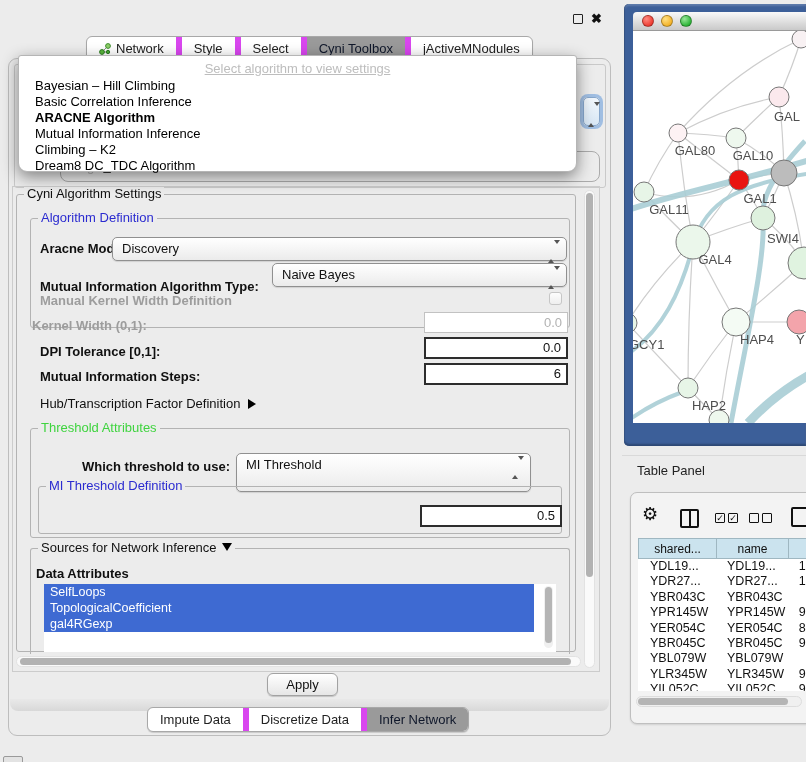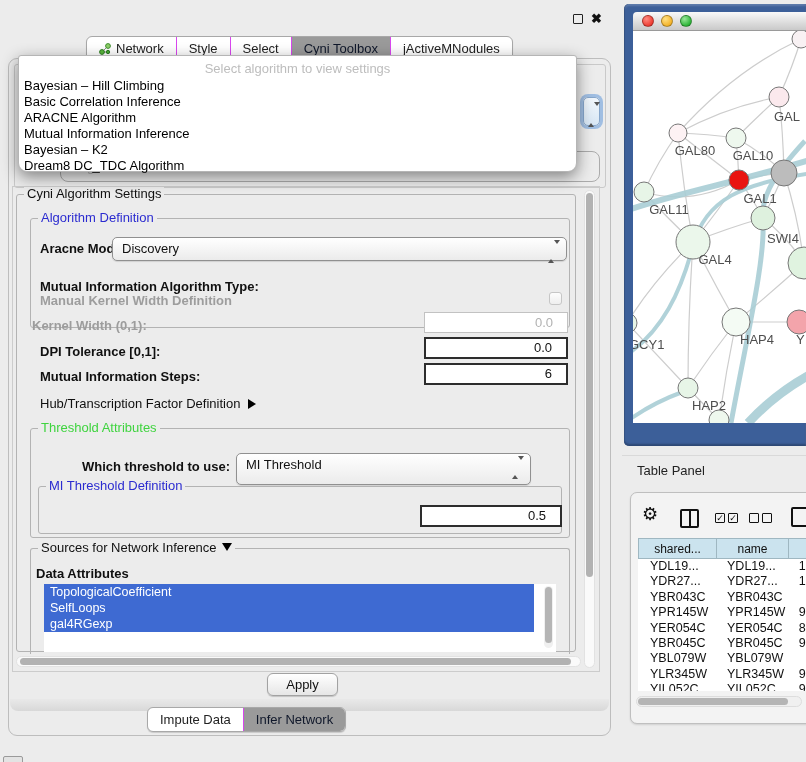--- a/index.html
+++ b/index.html
@@ -12,21 +12,21 @@
     background:linear-gradient(#fafafa,#d2d2d2);
     border-top:1px solid #d8d8d8;border-bottom:1px solid #9f9f9f;box-sizing:border-box;}
   .titlebar .t{position:absolute;left:8px;top:0;line-height:22px;font-size:13px;color:#222;}
   .float-btn{left:573px;top:14px;width:8px;height:8px;border:1.5px solid #222;border-radius:1px;}
   .close-btn{left:591px;top:10px;font-size:13px;font-weight:bold;color:#111;line-height:18px;}
 
   
   .tabgroup{display:flex;height:23px;border:1px solid #a8a8a8;border-radius:6px;overflow:hidden;
     background:#fff;box-shadow:0 1px 1px rgba(0,0,0,.15);}
   .tabgroup .tab{display:flex;align-items:center;gap:5px;padding:0 12px;font-size:13px;color:#222;
-    border-right:1px solid #d946ef;line-height:23px;white-space:nowrap;}
+    border-right:6px solid #d946ef;line-height:23px;white-space:nowrap;}
   .tabgroup .tab:last-child{border-right:none;}
   .tabgroup .tab.sel{background:#9a9a9a;color:#0f172a;}
   #top-tabs{left:86px;top:36px;}
   #bottom-tabs{left:147px;top:707px;}
 
   
   .content-panel{left:8px;top:58px;width:603px;height:678px;border:1px solid #bdbdbd;
     border-radius:9px;background:#ececec;box-sizing:border-box;}
   .inner-bottom{left:10px;top:699px;width:599px;height:12px;
     background:linear-gradient(#e9e9e9,#d8d8d8);border-radius:0 0 8px 8px;}
@@ -35,23 +35,23 @@
   .ghost-combo{left:60px;top:151px;width:540px;height:31px;border:1px solid #ababab;border-radius:8px;
     background:#ececec;color:#b6b6b6;font-size:13px;line-height:29px;padding-left:26px;box-sizing:border-box;}
   .focus-combo{left:583px;top:97px;width:17px;height:29px;border:1px solid #87a7cc;border-radius:5px;
     background:linear-gradient(#f2f7fc,#d8e7f5);box-shadow:0 0 0 3px rgba(110,160,220,.6);box-sizing:border-box;}
   .focus-combo .arrs{position:absolute;left:4px;top:8px;}
 
   
   .popup{left:18px;top:55px;width:559px;height:117px;background:#fff;border:1px solid #b5b5b5;
     border-radius:3px 3px 9px 9px;box-shadow:0 5px 16px rgba(0,0,0,.45);z-index:5;
     padding-top:3px;box-sizing:border-box;}
-  .popup .ph{text-align:center;color:#bdbdbd;font-size:13px;height:19px;line-height:19px;}
-  .popup .it{font-size:13px;height:16px;line-height:16px;padding-left:5px;color:#000;white-space:nowrap;}
-  .popup .it.sel{font-weight:normal;}
+  .popup .ph{text-align:center;color:#bdbdbd;font-size:13px;height:19px;line-height:19px;text-decoration:underline;}
+  .popup .it{font-size:13px;height:16px;line-height:16px;padding-left:16px;color:#000;white-space:nowrap;}
+  .popup .it.sel{font-weight:bold;}
 
   
   .viewport-border{left:12px;top:186px;width:588px;height:486px;border:1px solid #cccccc;box-sizing:border-box;}
   .gbox{border:1px solid #b3b3b3;border-radius:3px;box-sizing:border-box;}
   .gtitle{position:absolute;font-size:13px;background:#ececec;padding:0 3px;line-height:14px;white-space:nowrap;}
   .blue{color:#2b2bd0;} .green{color:#3fd43f;}
   .lbl{position:absolute;font-size:13px;font-weight:bold;color:#101010;white-space:nowrap;line-height:16px;}
   .lbl.dis{color:#9d9d9d;}
   .lbl.reg{font-weight:normal;}
 
@@ -59,21 +59,21 @@
     background:linear-gradient(#ffffff,#ebebeb);font-size:13px;box-sizing:border-box;
     box-shadow:0 1px 1px rgba(0,0,0,.12);}
   .combo .val{position:absolute;left:9px;top:0;line-height:22px;color:#111;white-space:nowrap;}
   .combo .arrs{position:absolute;right:6px;top:6px;}
   .arrs .arr-up{width:0;height:0;border-left:3.5px solid transparent;border-right:3.5px solid transparent;
     border-bottom:4px solid #555;margin-bottom:2px;}
   .arrs .arr-dn{width:0;height:0;border-left:3.5px solid transparent;border-right:3.5px solid transparent;
     border-top:4px solid #555;}
 
   .field{position:absolute;background:#fff;font-size:13px;text-align:right;box-sizing:border-box;
-    padding-right:14px;}
+    padding-right:5px;}
   .field.strong{border:2px solid #2d2d2d;line-height:18px;}
   .field.dis{border:1px solid #c2c2c2;color:#b2b2b2;line-height:19px;}
   .checkbox{left:549px;top:292px;width:13px;height:13px;border:1px solid #c6c6c6;border-radius:3px;
     background:linear-gradient(#fdfdfd,#eeeeee);box-sizing:border-box;}
 
   .tri-right{display:inline-block;width:0;height:0;border-top:5.5px solid transparent;
     border-bottom:5.5px solid transparent;border-left:8px solid #000;margin-left:8px;vertical-align:-1px;}
   .tri-down{display:inline-block;width:0;height:0;border-left:5.5px solid transparent;
     border-right:5.5px solid transparent;border-top:8px solid #000;margin-left:5px;vertical-align:1px;}
 
@@ -172,40 +172,44 @@
     </span>
   </div>
 
   <div class="abs popup">
     <div class="ph">Select algorithm to view settings</div>
     <div id="algo-list">
         <div class="it">Bayesian – Hill Climbing</div>
         <div class="it">Basic Correlation Inference</div>
         <div class="it sel">ARACNE Algorithm</div>
         <div class="it">Mutual Information Inference</div>
-        <div class="it">Bayesian – K2</div>
+        <div class="it">Climbing – K2</div>
         <div class="it">Dream8 DC_TDC Algorithm</div>
       </div>
   </div>
 
   <div class="abs viewport-border"></div>
 
   <div class="abs gbox" style="left:16px;top:194px;width:560px;height:458px;"></div>
   <span class="gtitle" style="left:24px;top:187px;">Cyni Algorithm Settings</span>
 
   <div class="abs gbox" style="left:30px;top:218px;width:540px;height:110px;"></div>
   <span class="gtitle blue" style="left:38px;top:211px;">Algorithm Definition</span>
 
   <span class="lbl" style="left:40px;top:241px;">Aracne Mode:</span>
   <div class="combo" style="left:112px;top:237px;width:455px;height:24px;">
     <span class="val">Discovery</span>
     <span class="arrs"><span class="arr-up"></span><span class="arr-dn"></span></span>
   </div>
 
   <span class="lbl" style="left:40px;top:267px;margin-top:12px;">Mutual Information Algorithm Type:</span>
+  <div class="combo" style="left:272px;top:263px;width:295px;height:24px;">
+    <span class="val">Naive Bayes</span>
+    <span class="arrs"><span class="arr-up"></span><span class="arr-dn"></span></span>
+  </div>
 
   <span class="lbl dis" style="left:40px;top:293px;">Manual Kernel Width Definition</span>
   <div class="abs checkbox"></div>
 
   <span class="lbl dis" style="left:32px;top:318px;">Kernel Width (0,1):</span>
   <div class="field dis" style="left:424px;top:312px;width:144px;height:21px;">0.0</div>
 
   <span class="lbl" style="left:40px;top:344px;">DPI Tolerance [0,1]:</span>
   <div class="field strong" style="left:424px;top:337px;width:144px;height:22px;">0.0</div>
 
@@ -213,54 +217,55 @@
   <div class="field strong" style="left:424px;top:363px;width:144px;height:22px;">6</div>
 
   <span class="lbl reg" style="left:40px;top:396px;">
     <span>Hub/Transcription Factor Definition</span><span class="tri-right"></span>
   </span>
 
   <div class="abs gbox" style="left:30px;top:428px;width:540px;height:110px;"></div>
   <span class="gtitle green" style="left:38px;top:421px;">Threshold Attributes</span>
 
   <span class="lbl" style="left:82px;top:459px;">Which threshold to use:</span>
-  <div class="combo" style="left:236px;top:453px;width:295px;height:32px;">
+  <div class="combo" style="left:236px;top:453px;width:295px;height:39px;">
     <span class="val">MI Threshold</span>
     <span class="arrs"><span class="arr-up"></span><span class="arr-dn"></span></span>
   </div>
 
   <div class="abs gbox" style="left:38px;top:486px;width:524px;height:48px;"></div>
   <span class="gtitle blue" style="left:46px;top:479px;">MI Threshold Definition</span>
   <div class="field strong" style="left:420px;top:505px;width:142px;height:22px;">0.5</div>
 
   <div class="abs gbox" style="left:30px;top:548px;width:540px;height:106px;border-bottom:none;border-radius:3px 3px 0 0;"></div>
   <span class="gtitle" style="left:38px;top:541px;">
     <span>Sources for Network Inference</span><span class="tri-down"></span>
   </span>
   <span class="lbl" style="left:36px;top:566px;">Data Attributes</span>
   <div class="abs attr-list">
     <div id="attr-items">
+        <div class="attr-item" style="background: rgb(62, 106, 210);">SelfLoops</div>
         <div class="attr-item" style="background: rgb(62, 106, 210);">TopologicalCoefficient</div>
-        <div class="attr-item" style="background: rgb(62, 106, 210);">SelfLoops</div>
         <div class="attr-item" style="background: rgb(62, 106, 210);">gal4RGexp</div>
       </div>
     <div class="attr-sb">
         <div></div>
       </div>
   </div>
 
   <div class="abs sb-h-track"></div>
   <div class="abs sb-h-thumb"></div>
   <div class="abs sb-v-track"></div>
   <div class="abs sb-v-thumb"></div>
 
   <div class="abs apply">Apply</div>
 
   <div class="abs tabgroup" id="bottom-tabs">
       <div class="tab">Impute Data</div>
+      <div class="tab">Discretize Data</div>
       <div class="tab sel" style="background: rgb(154, 154, 154);">Infer Network</div>
     </div>
 
   <div class="abs mini-icon"></div>
 
   <div class="abs net-window"></div>
   <div class="abs net-titlebar"></div>
   <div class="abs light red"></div>
   <div class="abs light yellow"></div>
   <div class="abs light green"></div>

